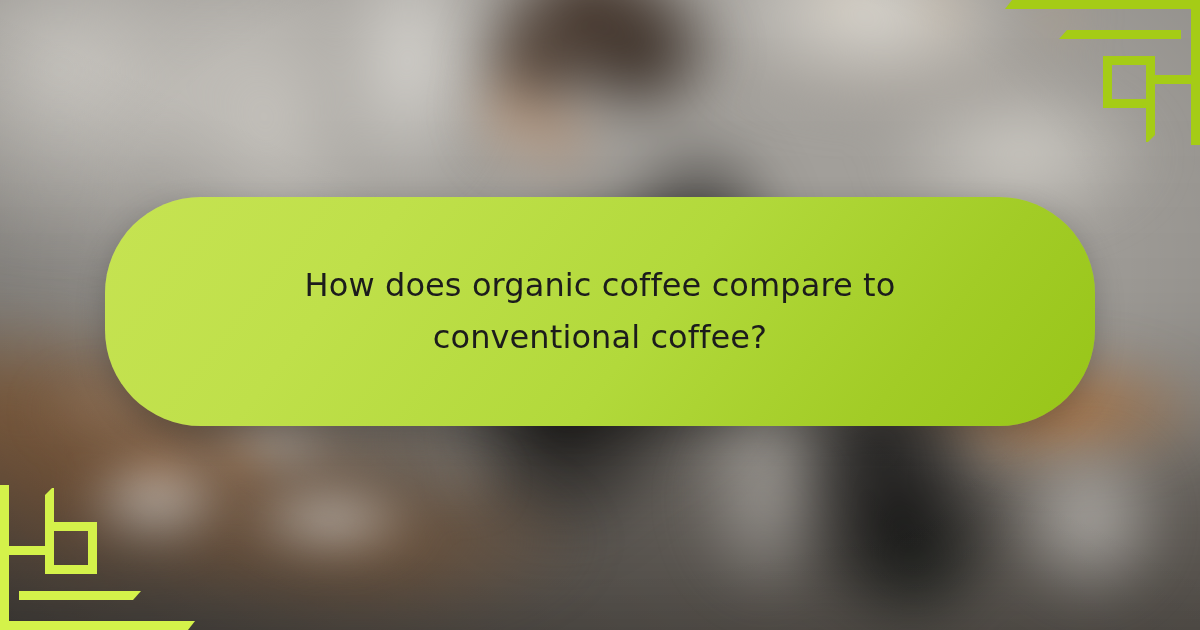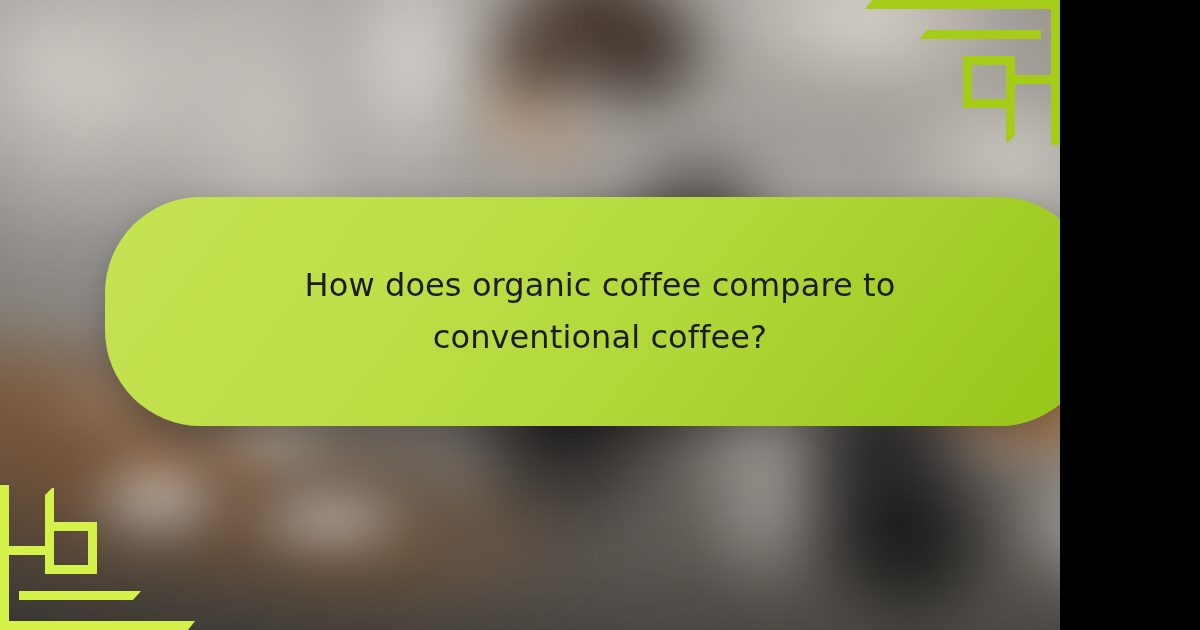--- a/index.html
+++ b/index.html
@@ -2,21 +2,21 @@
 <html><head>
 <meta charset="utf-8">
 <style>
   html, body {
     margin: 0;
     padding: 0;
     background: #000;
   }
   #stage {
     position: relative;
-    width: 1060px;
+    width: 1200px;
     height: 630px;
     overflow: hidden;
     font-family: "DejaVu Sans", "Liberation Sans", sans-serif;
   }
 
   
   .bg {
     position: absolute;
     inset: 0;
     overflow: hidden;

